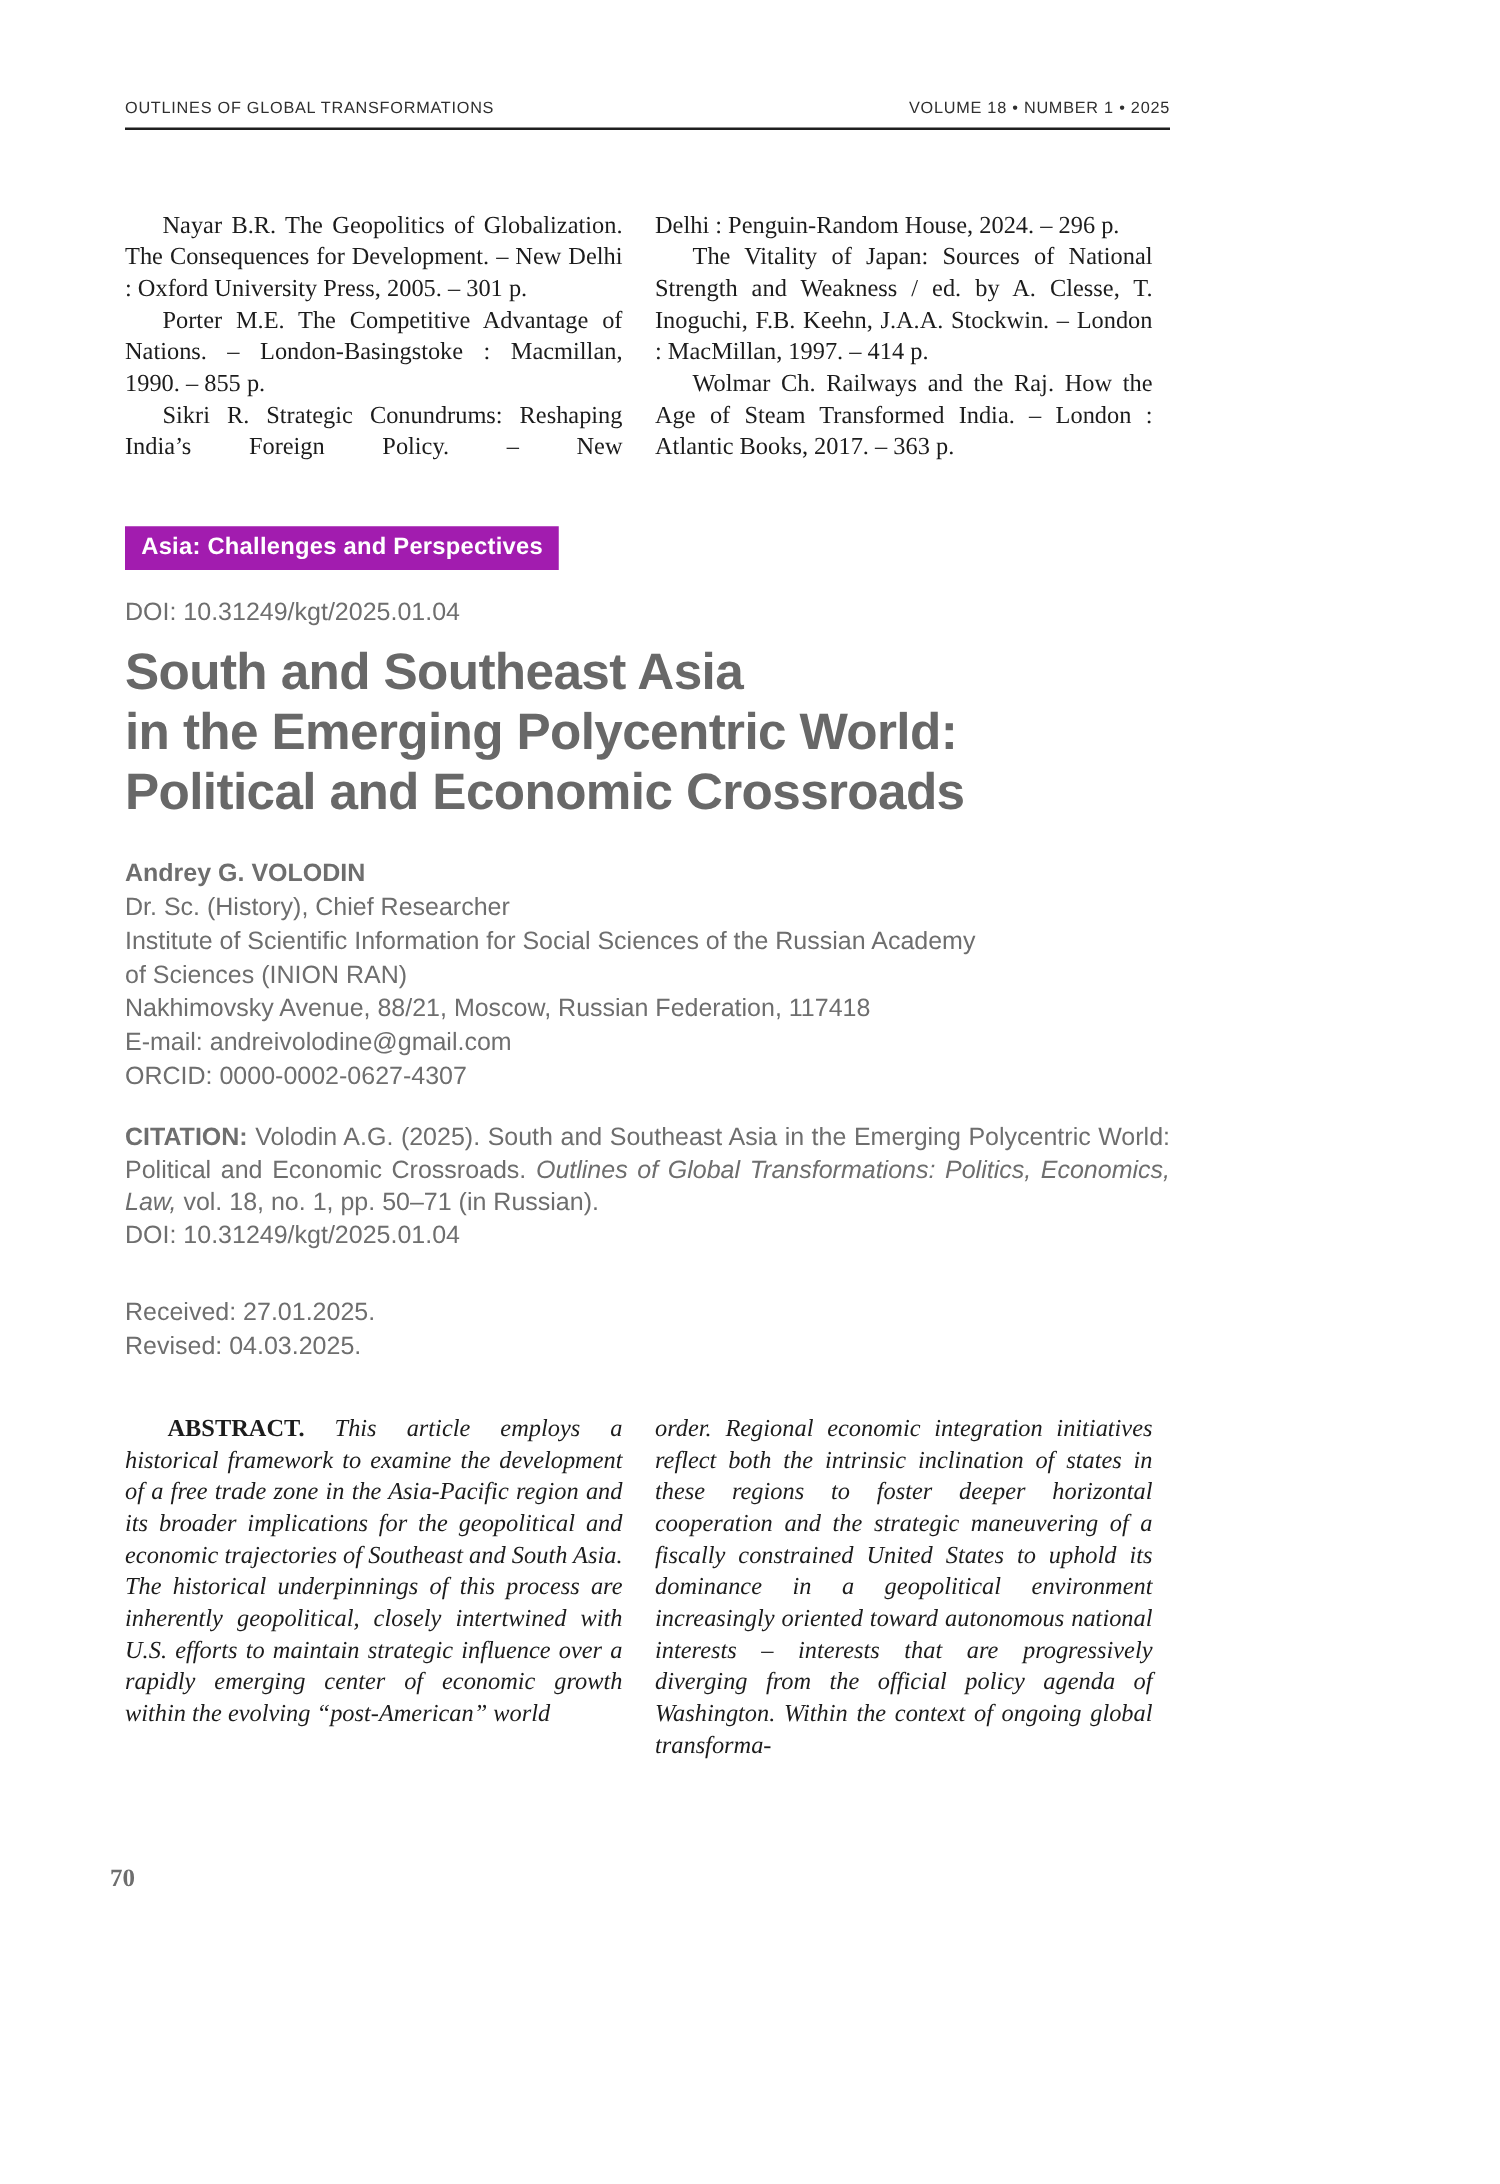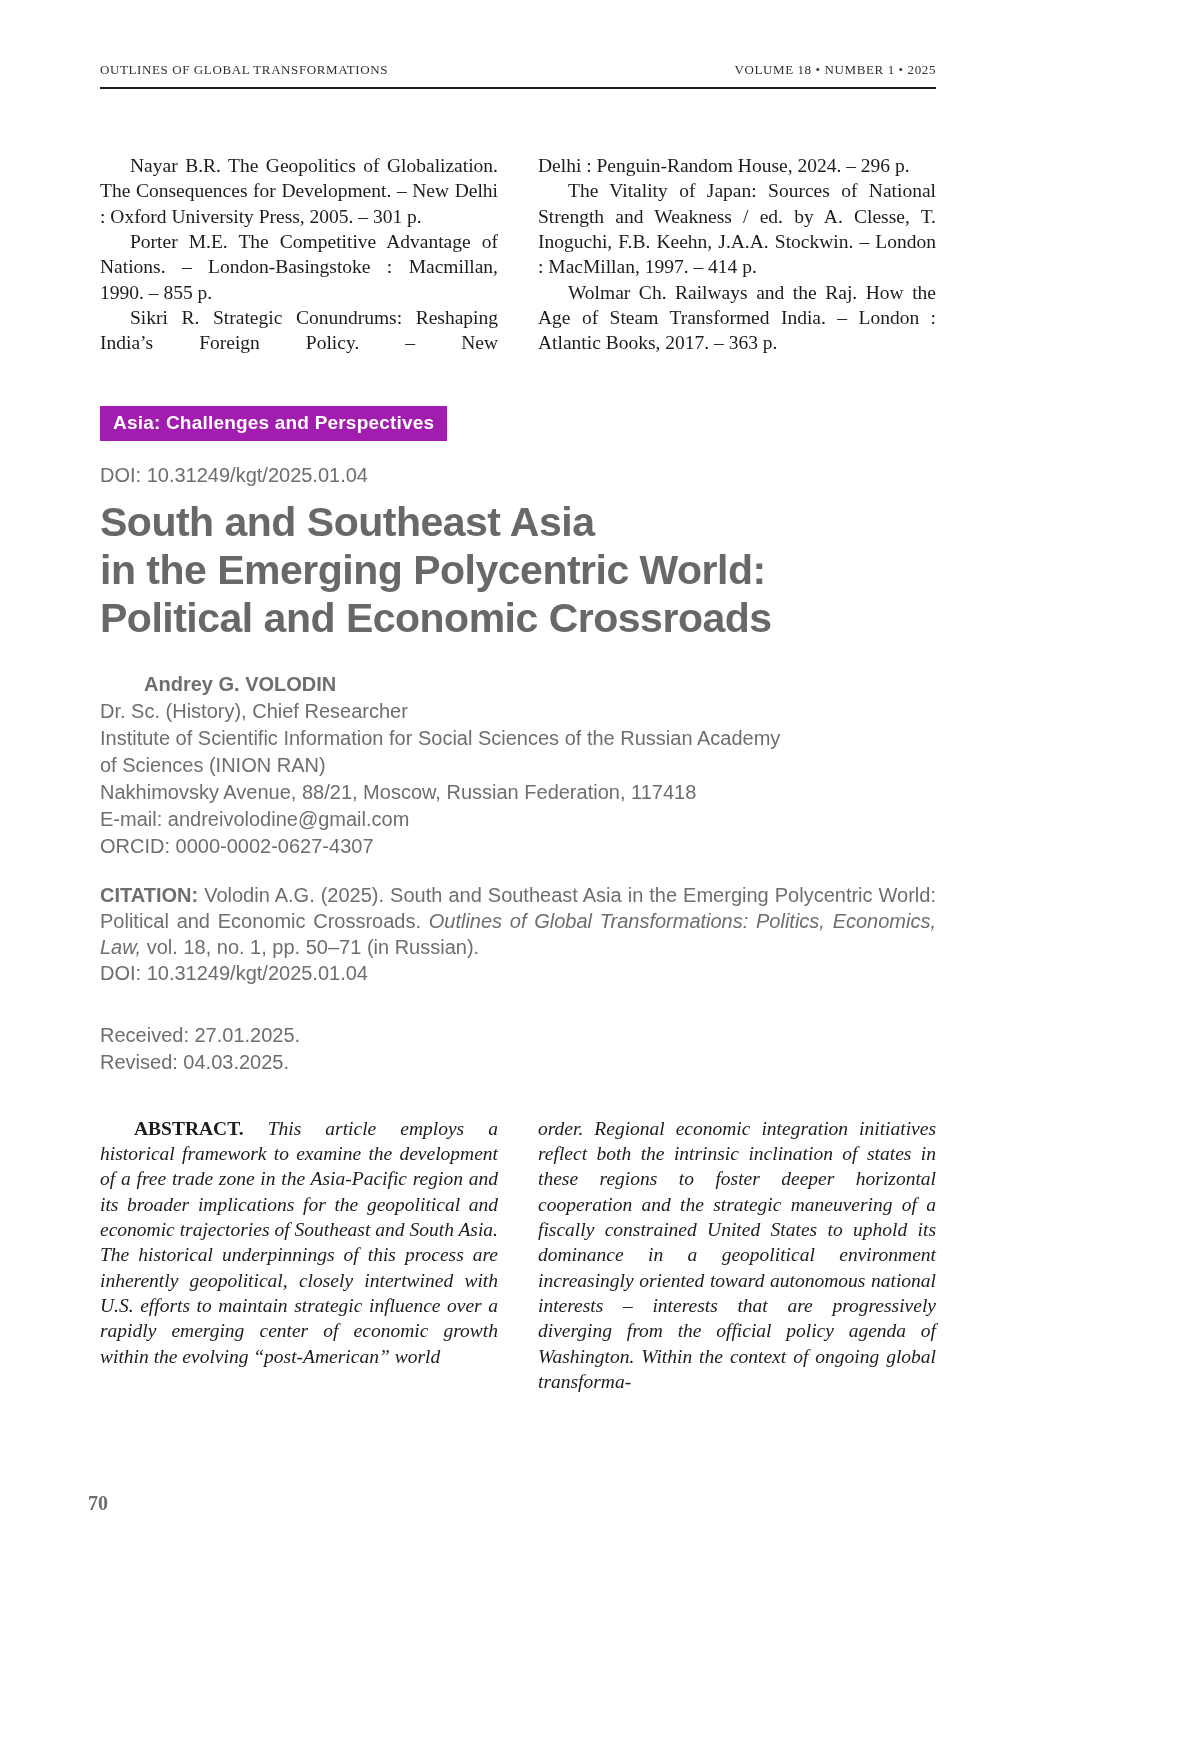--- a/index.html
+++ b/index.html
@@ -1,44 +1,44 @@
 <!DOCTYPE html>
 <html><head>
 <meta charset="utf-8">
 <style>
   html,body{margin:0;padding:0;background:#ffffff;}
   body{width:1200px;height:1747px;position:relative;font-family:"Liberation Sans",sans-serif;-webkit-font-smoothing:antialiased;}
   .page{position:relative;width:1200px;height:1747px;background:#ffffff;overflow:hidden;}
   .content{position:absolute;left:100px;top:0;width:836px;}
 
   
-  .header{display:flex;justify-content:space-between;align-items:baseline;padding-top:62px;
-          font-size:13px;letter-spacing:.6px;color:#2f2f2f;font-family:Liberation Serif, serif;text-align:center;}
+  .header{display:flex;justify-content:space-between;align-items:baseline;padding-top:78px;
+          font-size:13px;letter-spacing:.6px;color:#2f2f2f;font-family:Liberation Sans, sans-serif;text-align:center;}
   .rule{border:none;border-top:2px solid #1f1f1f;margin:9px 0 0 0;}
 
   
-  .twocol{display:flex;gap:40px;}
+  .twocol{display:flex;gap:26px;}
   .col{width:398px;}
 
   
   .refs{margin-top:64px;font-family:"Liberation Serif",serif;font-size:19.5px;line-height:1.3;
         color:#1c1c1c;text-align:justify;}
   .refs p{margin:0;}
   .refs p.indent{text-indent:30px;}
   .refs p.cont-last{text-align-last:justify;}
 
   
   .section-label{display:inline-block;margin-top:50px;background:#a21caf;color:#ffffff;
                  font-weight:700;font-size:19px;padding:6px 13px 7px 13px;letter-spacing:.2px;}
   .doi{margin-top:23px;font-size:20px;color:#6e6e6e;}
   .title{margin:12px 0 0 0;font-size:41px;line-height:1.17;font-weight:700;color:#686868;
          letter-spacing:-0.5px;font-family:"Liberation Sans",sans-serif;}
   .title span{display:block;}
   .author{margin-top:28px;font-size:20px;line-height:1.35;color:#6e6e6e;}
-  .author .author-name{font-weight:700;margin-left:44px;}
+  .author .author-name{font-weight:700;}
 
   .citation{margin:22px 0 0 0;font-size:20px;line-height:1.3;color:#6e6e6e;text-align:justify;}
   .citation .cit-label{font-weight:700;}
   .citation .cit-italic{font-style:italic;}
   .citation .cit-doi{display:block;text-align:left;}
 
   .dates{margin-top:36px;font-size:20px;line-height:1.35;color:#6e6e6e;}
 
   
   .abstract{margin-top:40px;font-family:"Liberation Serif",serif;font-size:19.5px;line-height:1.3;

